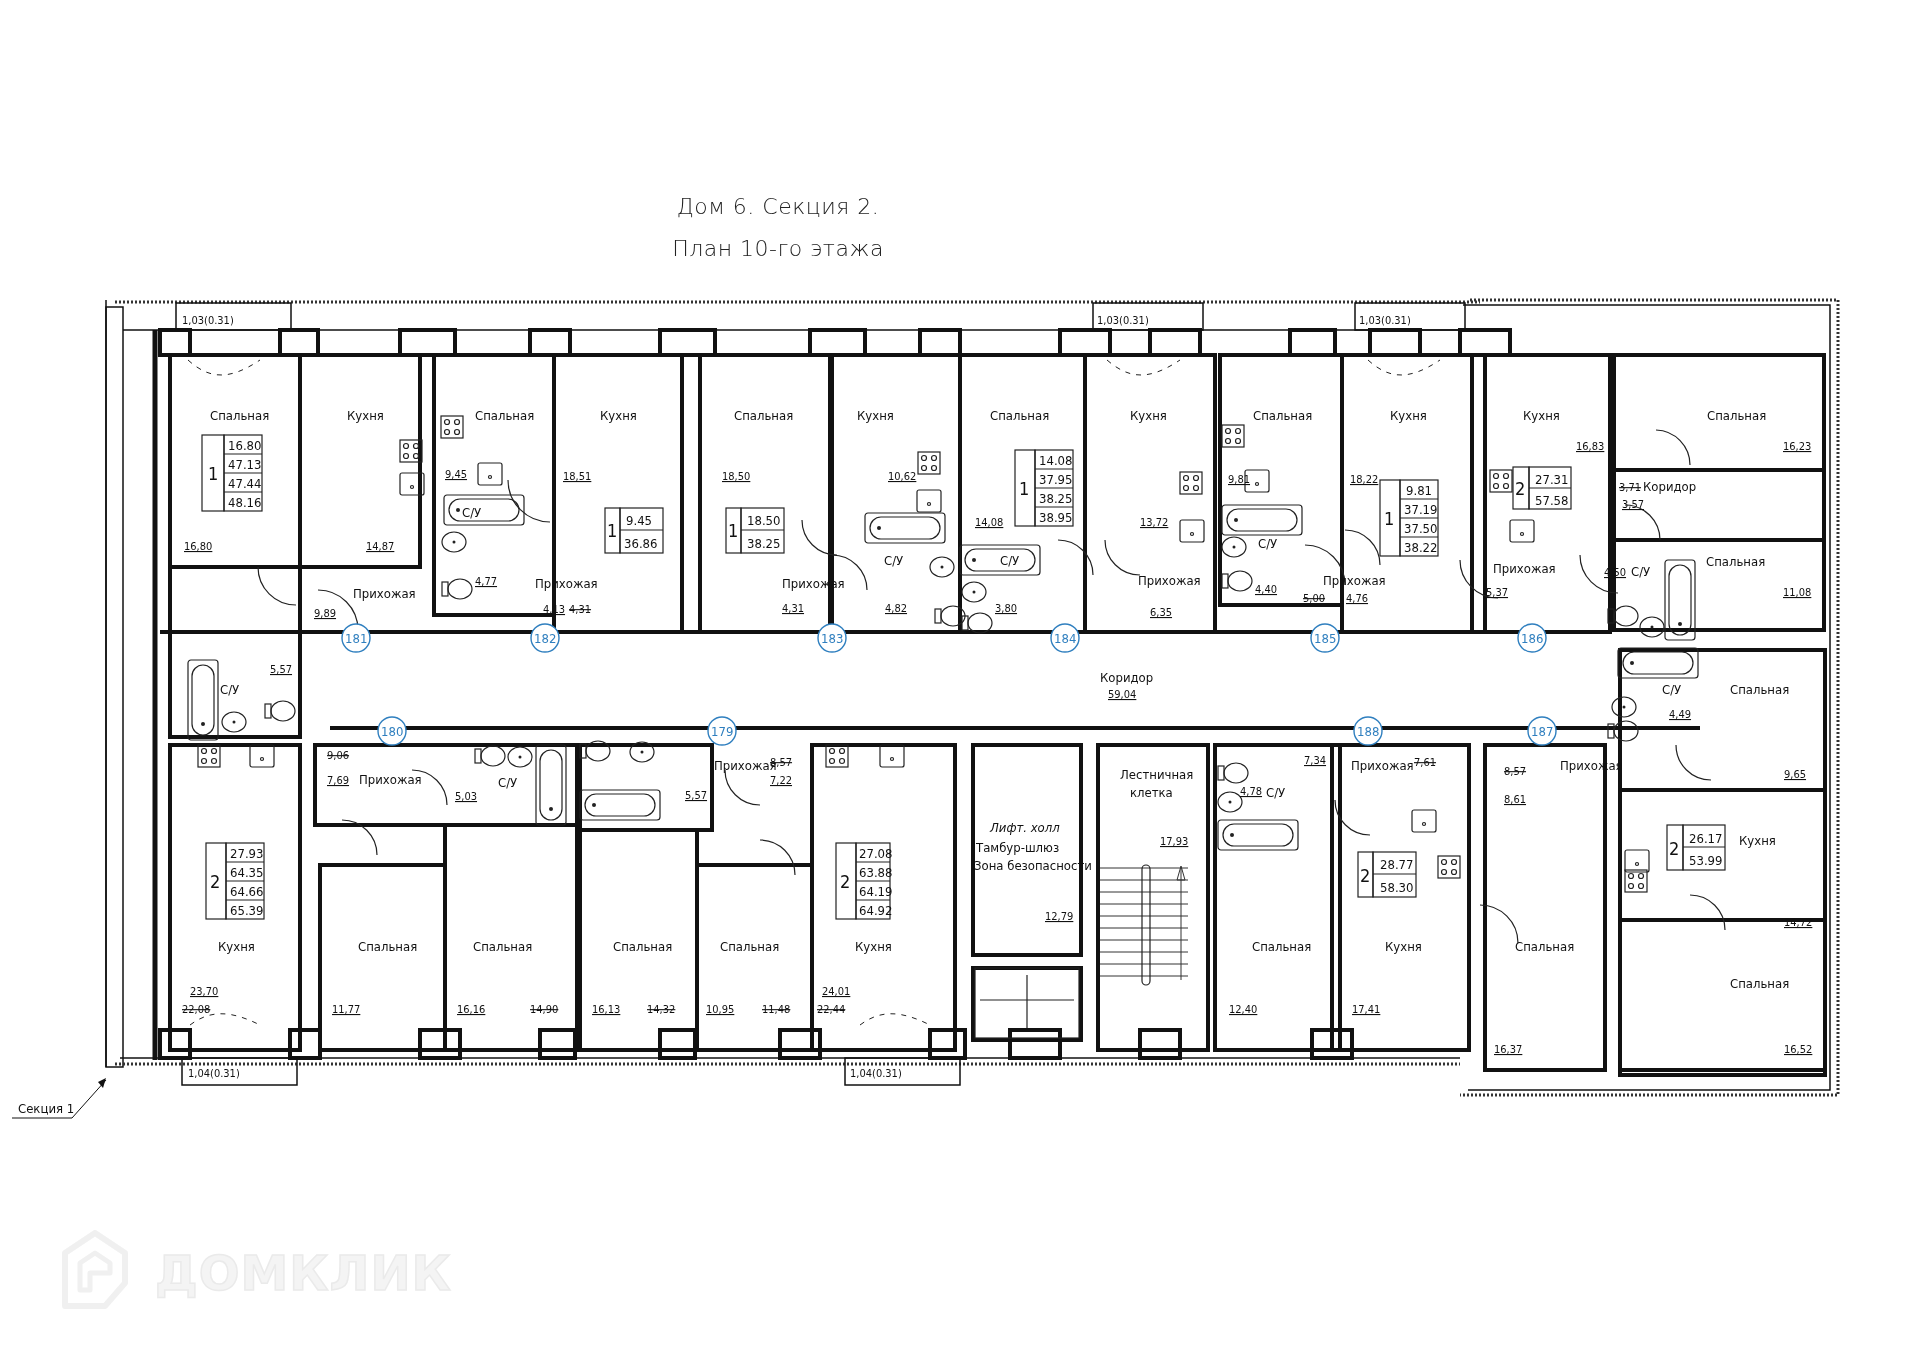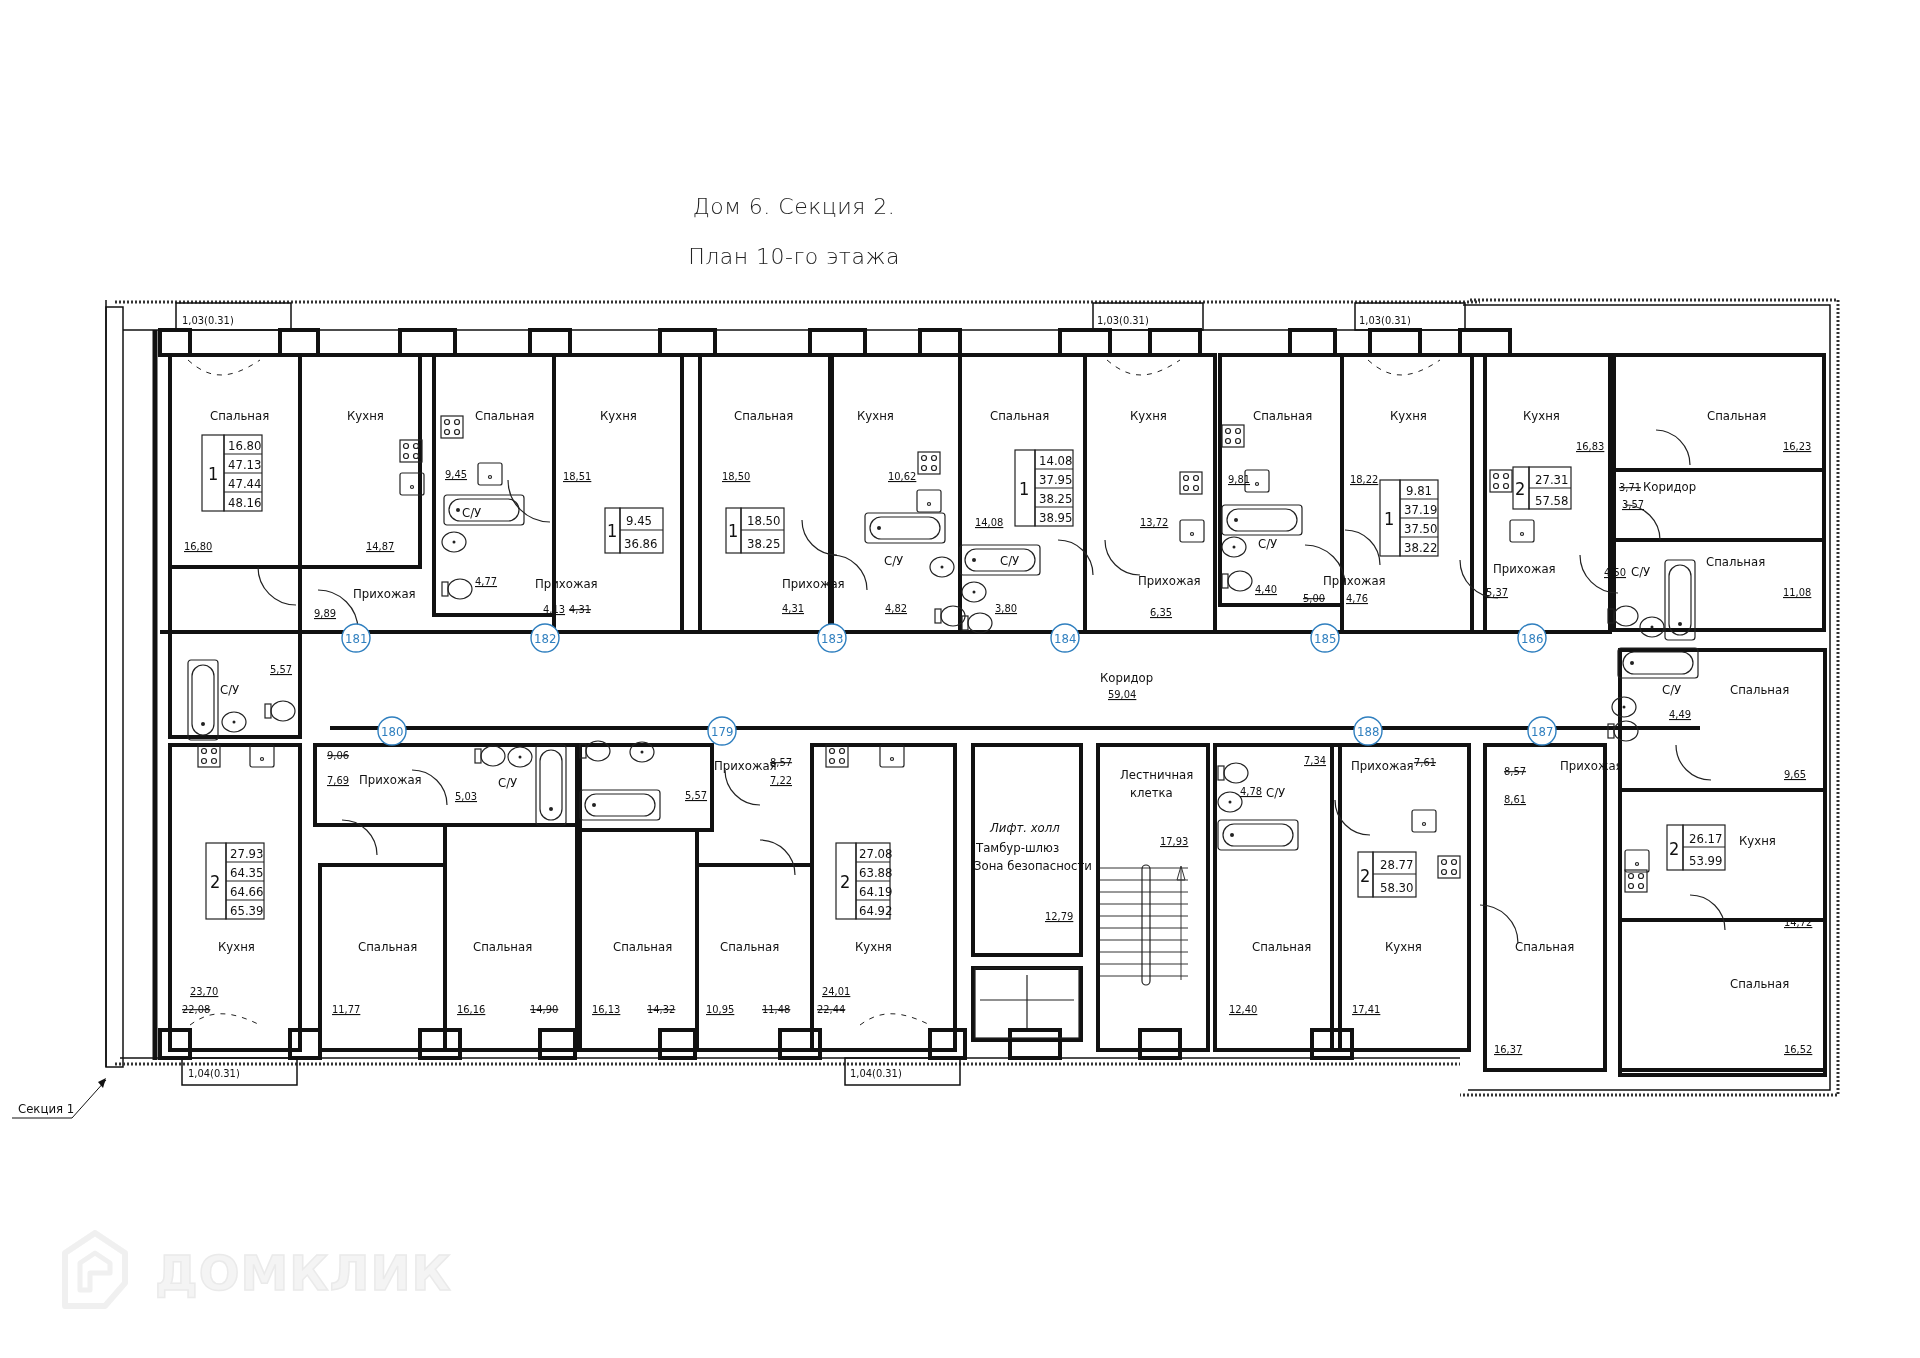--- a/index.html
+++ b/index.html
@@ -1,38 +1,38 @@
 <!DOCTYPE html>
 <html><head>
 <meta charset="utf-8">
 <style>
   html,body{margin:0;padding:0;background:#ffffff;}
   body{width:1920px;height:1358px;position:relative;overflow:hidden;font-family:"DejaVu Sans",sans-serif;color:#1a1a1a;}
   #plan{position:absolute;left:0;top:0;width:1920px;height:1358px;}
-  .title{position:absolute;left:0;width:1556px;text-align:center;font-family:"DejaVu Sans",sans-serif;font-weight:200;color:#222;font-size:22px;letter-spacing:0.5px;padding-left:16px;}
+  .title{position:absolute;left:0;width:1556px;text-align:center;font-family:"DejaVu Sans",sans-serif;font-weight:200;color:#222;font-size:22px;letter-spacing:0.5px;}
   svg text{font-family:"DejaVu Sans Condensed","DejaVu Sans",sans-serif;fill:#111;}
   .room{font-size:13px;}
   .area{font-size:11px;}
   .tbl{font-size:13px;}
   .rooms-n{font-size:18px;}
   .badge{font-size:13px;fill:#2f7fbf;}
   .wall{fill:none;stroke:#111;stroke-width:4;}
   .wthin{fill:none;stroke:#111;stroke-width:1.5;}
   .fix{fill:none;stroke:#222;stroke-width:1.2;}
   .door{fill:none;stroke:#222;stroke-width:1.2;}
   .dash{fill:none;stroke:#222;stroke-width:1;stroke-dasharray:5 6;}
   .hatch{fill:none;stroke:#333;stroke-width:3;stroke-dasharray:2 2;}
   .watermark{position:absolute;left:60px;top:1228px;width:380px;height:90px;opacity:0.85;}
   .wm-text{position:absolute;left:155px;top:1245px;font-family:"DejaVu Sans",sans-serif;font-weight:bold;font-size:48px;color:#f4f4f4;-webkit-text-stroke:1.5px #eaeaea;letter-spacing:1px;}
 </style>
 </head>
 <body>
 
 <div class="title" style="top:194px">Дом 6. Секция 2.</div>
-<div class="title" style="top:244px">План 10-го этажа</div>
+<div class="title" style="top:236px">План 10-го этажа</div>
 
 <svg id="plan" viewBox="0 0 1920 1358" xmlns="http://www.w3.org/2000/svg">
   <defs>
     <g id="stove">
         <rect x="0" y="0" width="22" height="22" class="fix"></rect>
         <circle cx="6" cy="6" r="2.5" class="fix"></circle>
         <circle cx="16" cy="6" r="2.5" class="fix"></circle>
         <circle cx="6" cy="16" r="2.5" class="fix"></circle>
         <circle cx="16" cy="16" r="2.5" class="fix"></circle>
       </g>

